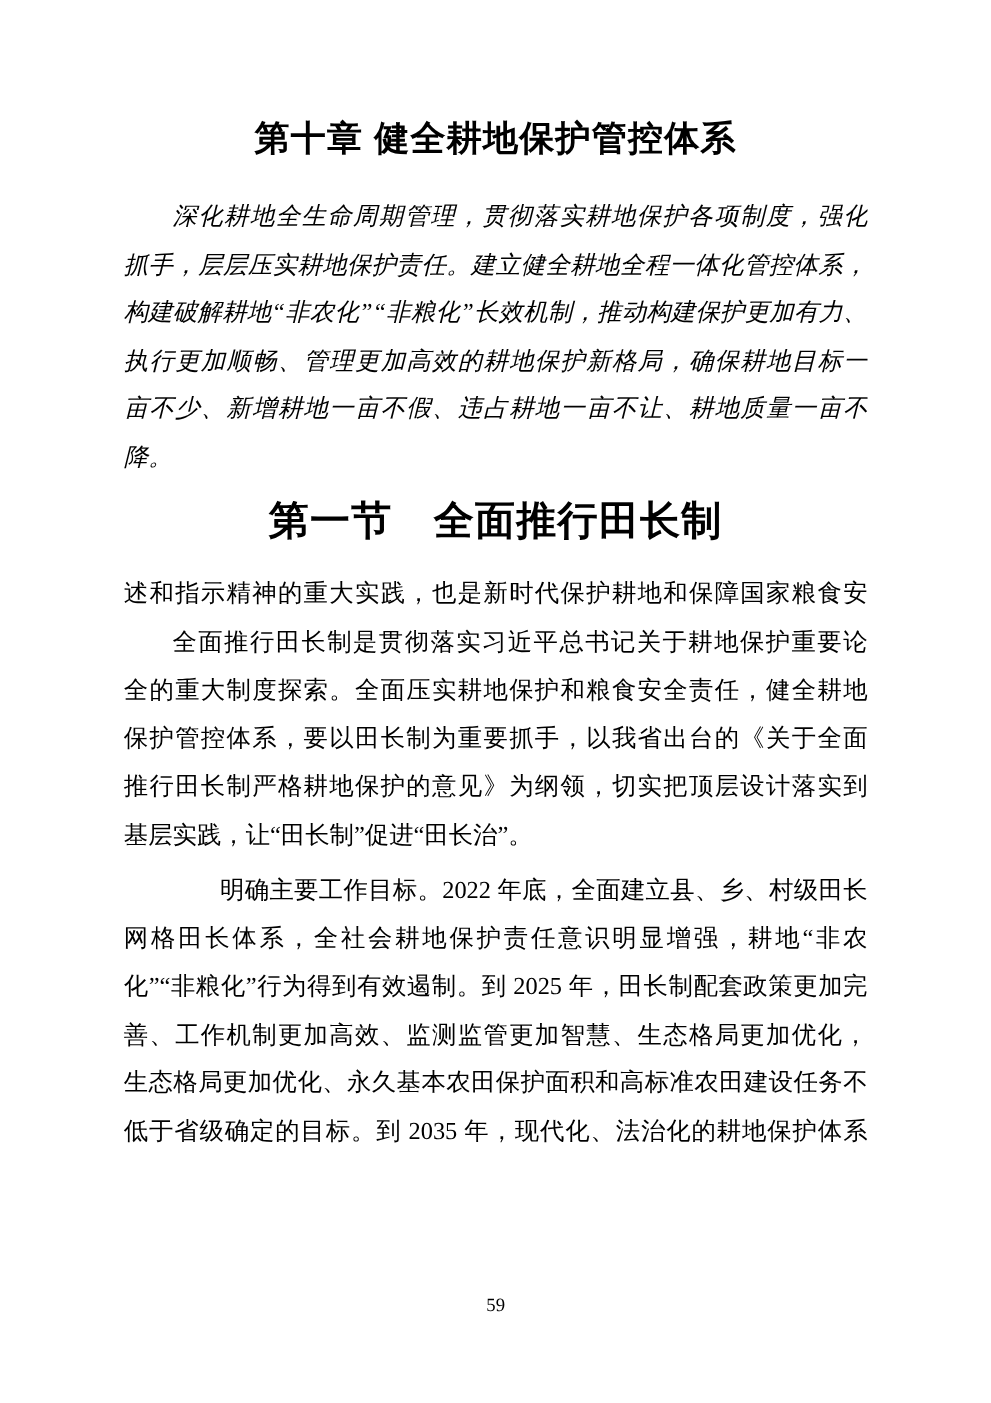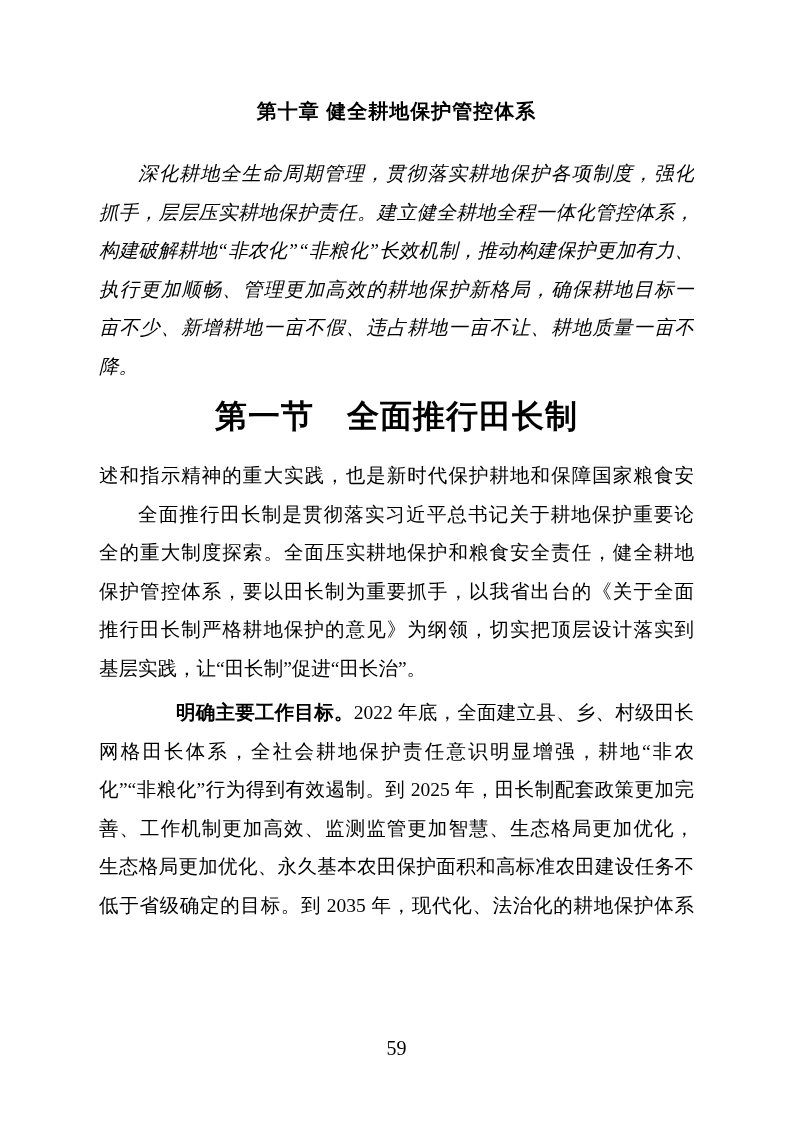--- a/index.html
+++ b/index.html
@@ -15,21 +15,21 @@
   .content {
     position: absolute;
     left: 99px;
     top: 0;
     width: 595px;
   }
   .chapter-title {
     margin: 95px 0 0 0;
     font-family: "Liberation Sans", sans-serif;
     font-weight: bold;
-    font-size: 20px;
+    font-size: 28px;
     line-height: 32px;
     text-align: center;
     letter-spacing: 1px;
   }
   .section-title {
     margin: 14px 0 0 0;
     font-family: "Liberation Sans", sans-serif;
     font-weight: bold;
     font-size: 32px;
     line-height: 32px;
@@ -47,28 +47,28 @@
     text-align: justify;
     text-align-last: justify;
     overflow: hidden;
   }
   .line.end {
     text-align-last: left;
   }
   .line.indent {
     text-indent: 39px;
   }
-  .bold-lead { font-weight: bold; padding-left: 38px; }
+  .bold-lead { font-weight: normal; padding-left: 38px; }
   .page-number {
     position: absolute;
     top: 1037px;
     left: 0;
     width: 793px;
     text-align: center;
-    font-size: 20px;
+    font-size: 15px;
     font-family: "Liberation Serif", serif;
   }
 </style>
 </head>
 <body>
 
 <div class="content">
 
   <h1 class="chapter-title">第十章 健全耕地保护管控体系</h1>
 

